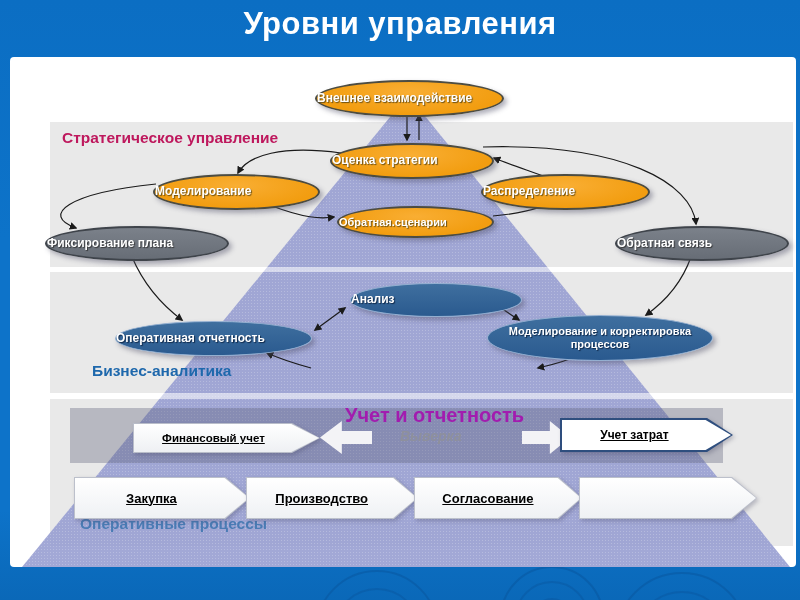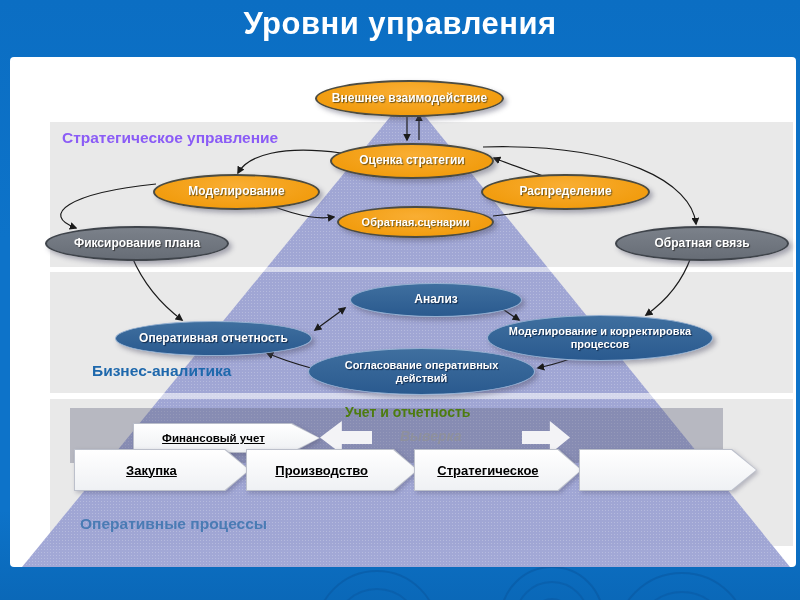--- a/index.html
+++ b/index.html
@@ -22,46 +22,46 @@
     background-size:3px 3px;
     clip-path:polygon(386px 0,768px 472px,0 472px);}
   .gap{position:absolute;left:40px;width:743px;background:rgba(255,255,255,0.55);z-index:2;}
   .gap1{top:210px;height:5px;}
   .gap2{top:336px;height:6px;}
   .acc-strip{position:absolute;left:60px;top:351px;width:653px;height:55px;
     background:rgba(88,90,118,0.34);z-index:2;}
   .connectors{position:absolute;left:0;top:0;width:786px;height:510px;z-index:3;pointer-events:none;}
   
   .seclabel{position:absolute;font-weight:700;font-size:15.5px;z-index:4;}
-  .l-strat{left:52px;top:72px;color:#8b5cf6;}
+  .l-strat{left:52px;top:72px;color:#be185d;}
   .l-analytics{left:82px;top:305px;color:#1e68ac;}
   .l-oper{left:70px;top:458px;color:#4a7bb4;}
   
-  .node{position:absolute;border-radius:50%;display:flex;align-items:center;justify-content:center;
+  .node{position:absolute;border-radius:50%;display:flex;align-items:center;justify-content:flex-start;
     text-align:center;color:#fff;font-weight:700;line-height:1.15;z-index:5;
     box-shadow:3px 3px 5px rgba(80,80,105,0.45);}
   .orange{background:radial-gradient(ellipse at 50% 30%,#f9ae33 0%,#f29d10 70%);
     border:2px solid #4c4c42;text-shadow:1px 1px 1px rgba(90,70,20,0.9);}
   .grayn{background:linear-gradient(180deg,#7b818a 0%,#676d76 100%);
     border:2px solid #3f444b;text-shadow:1px 1px 1px rgba(40,40,40,0.8);}
   .bluen{background:linear-gradient(180deg,#3f6f9f 0%,#2a5a8f 100%);
     border:1.5px solid #93afd0;text-shadow:1px 1px 1px rgba(10,30,60,0.85);}
   .n-external{left:305px;top:23px;width:185px;height:33px;font-size:12px;}
   .n-eval{left:320px;top:86px;width:160px;height:32px;font-size:12px;}
   .n-model{left:143px;top:117px;width:163px;height:32px;font-size:12px;}
   .n-plan{left:471px;top:117px;width:165px;height:32px;font-size:12px;}
   .n-scen{left:327px;top:149px;width:153px;height:28px;font-size:11px;}
   .n-fix{left:35px;top:169px;width:180px;height:31px;font-size:12px;}
   .n-fb{left:605px;top:169px;width:170px;height:31px;font-size:12px;}
   .n-analysis{left:340px;top:226px;width:170px;height:32px;font-size:12px;}
   .n-opr{left:105px;top:264px;width:195px;height:33px;font-size:12px;}
   .n-adj{left:477px;top:258px;width:226px;height:46px;font-size:11px;padding:0 14px;box-sizing:border-box;}
   .n-coord{left:298px;top:291px;width:227px;height:47px;font-size:11px;padding:0 20px;box-sizing:border-box;}
   
-  .acc-title{position:absolute;left:335px;top:347px;font-size:14px;font-weight:700;color:#4d7c0f;z-index:6;}
+  .acc-title{position:absolute;left:335px;top:347px;font-size:20px;font-weight:700;color:#a21caf;z-index:6;}
   .acc-sub{position:absolute;left:390px;top:371px;font-size:14px;font-weight:700;font-style:italic;
     color:#8e909c;z-index:6;}
   .barrow{position:absolute;z-index:5;filter:drop-shadow(2px 2px 2px rgba(60,60,90,0.3));text-align:center;}
   .barrow .out,.barrow .in{position:absolute;clip-path:polygon(0 0,85% 0,100% 50%,85% 100%,0 100%);}
   .barrow .out{inset:0;}
   .barrow .in{inset:1px;background:linear-gradient(180deg,#ffffff 0%,#eef0f3 100%);}
   .barrow .lbl{position:absolute;left:2%;right:16%;top:0;bottom:0;display:flex;align-items:center;
     justify-content:center;font-weight:700;text-decoration:underline;color:#000;}
   .fin{left:123px;top:366px;width:187px;height:30px;}
   .fin .out{background:#b9bdc9;}
@@ -69,21 +69,21 @@
   .cost{left:550px;top:361px;width:173px;height:34px;}
   .cost .out{background:#2e4e7e;}
   .cost .in{inset:2px;background:#ffffff;}
   .cost .lbl{font-size:12px;}
   .chev{position:absolute;background:#f3f3f6;z-index:5;filter:drop-shadow(2px 2px 2px rgba(60,60,90,0.35));}
   .chev-left{left:310px;top:364px;width:52px;height:33px;
     clip-path:polygon(0 50%,42% 0,42% 30%,100% 30%,100% 70%,42% 70%,42% 100%);}
   .chev-right{left:512px;top:364px;width:48px;height:33px;
     clip-path:polygon(100% 50%,58% 0,58% 30%,0 30%,0 70%,58% 70%,58% 100%);}
   
-  .parrow{position:absolute;top:392px;height:42px;z-index:5;filter:drop-shadow(2px 2px 2px rgba(60,60,90,0.3));}
+  .parrow{position:absolute;top:420px;height:42px;z-index:5;filter:drop-shadow(2px 2px 2px rgba(60,60,90,0.3));}
   .parrow .out,.parrow .in{position:absolute;clip-path:polygon(0 0,86% 0,100% 50%,86% 100%,0 100%);}
   .parrow .out{inset:0;background:#bcc0cb;}
   .parrow .in{inset:1px;background:linear-gradient(180deg,#ffffff 0%,#eff1f4 100%);}
   .parrow .lbl{position:absolute;left:2%;right:14%;top:0;bottom:0;display:flex;align-items:center;
     justify-content:center;font-weight:700;font-size:13px;text-decoration:underline;color:#000;}
   .p0{left:64px;width:176px;}
   .p1{left:236px;width:172px;}
   .p2{left:404px;width:168px;}
   .p3{left:569px;width:178px;}
   
@@ -165,48 +165,50 @@
     </div>
     <div class="node bluen n-analysis">
       <span>Анализ</span>
     </div>
     <div class="node bluen n-opr">
       <span>Оперативная отчетность</span>
     </div>
     <div class="node bluen n-adj">
       <span>Моделирование и корректировка процессов</span>
     </div>
-    <div class="node bluen n-coord">
-      <span>Согласование оперативных действий</span>
-    </div>
 
     <div class="acc-title">Учет и отчетность</div>
     <div class="acc-sub">Выверка</div>
 
     <div class="barrow fin">
       <div class="out"></div>
       <div class="in"></div>
       <div class="lbl">Финансовый учет</div>
     </div>
     <div class="chev chev-left"></div>
     <div class="chev chev-right"></div>
+    <div class="barrow cost">
+      <div class="out"></div>
+      <div class="in"></div>
+      <div class="lbl">Учет затрат</div>
+    </div>
 
     <div class="parrow p0">
       <div class="out"></div>
       <div class="in"></div>
       <div class="lbl">Закупка</div>
     </div>
     <div class="parrow p1">
       <div class="out"></div>
       <div class="in"></div>
       <div class="lbl">Производство</div>
     </div>
     <div class="parrow p2">
       <div class="out"></div>
       <div class="in"></div>
-      <div class="lbl">Стратегическое</div>
+      <div class="lbl">Согласование</div>
     </div>
     <div class="parrow p3">
       <div class="out"></div>
       <div class="in"></div>
     </div>
   </div>
 </div>
 
 </body></html>

